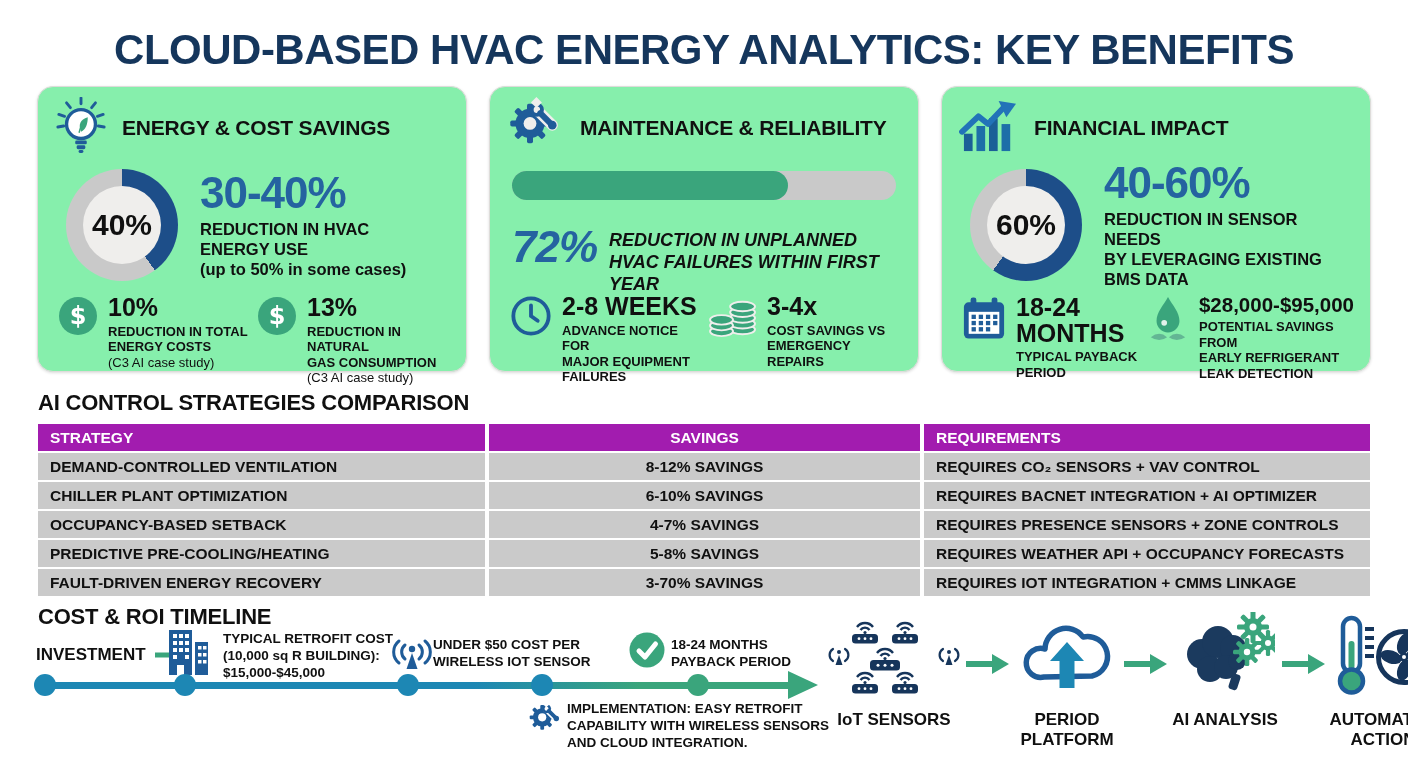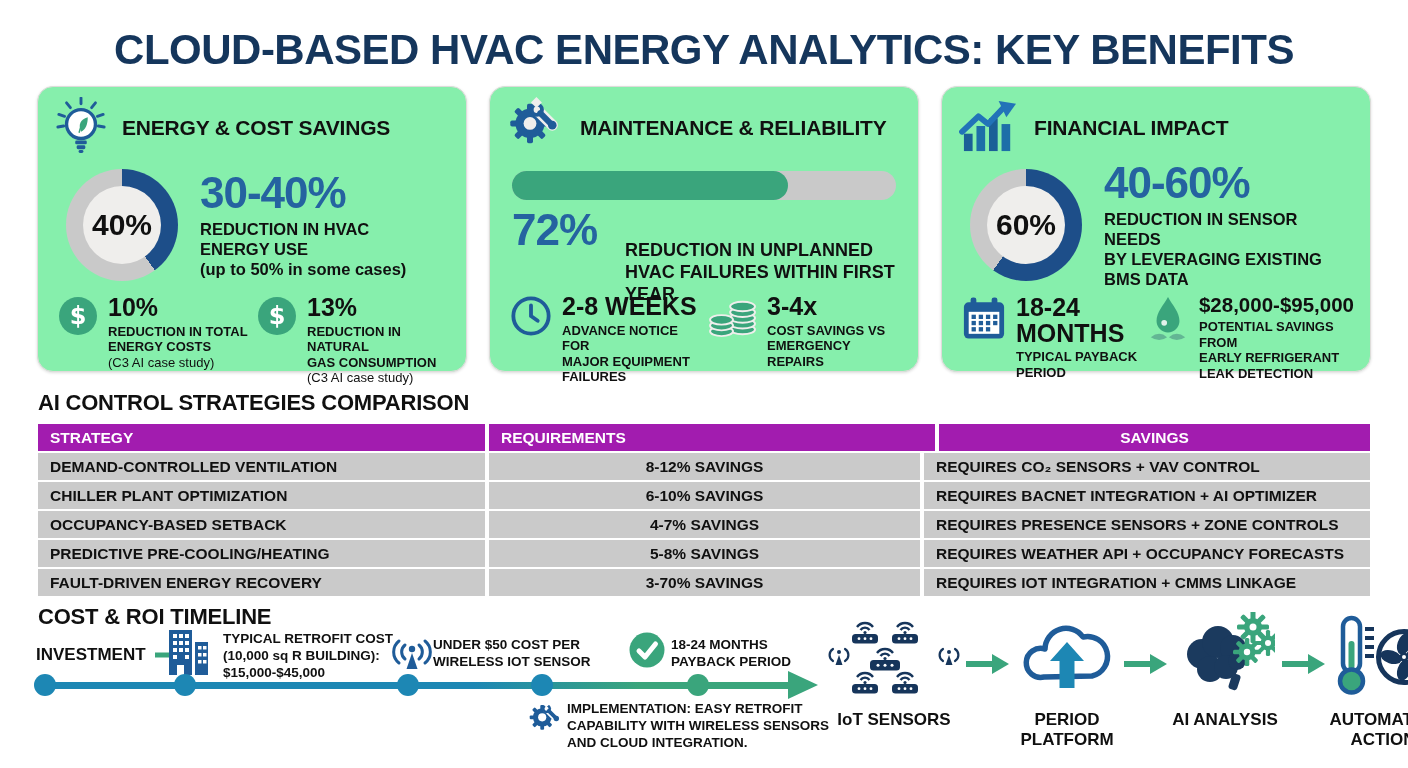--- a/index.html
+++ b/index.html
@@ -25,21 +25,21 @@
   .ml { white-space:pre-line; }
   .card-stats { display:flex; gap:6px; padding:8px 0 0 4px; }
   .stat { display:flex; gap:10px; flex:1; align-items:flex-start; }
   .stat .icon { flex:0 0 auto; margin-top:1px; }
   .stat-value { font-size:25px; font-weight:800; line-height:1.02; white-space:pre-line; }
   .stat-value.money { font-size:20.5px; }
   .stat-desc { font-size:13px; font-weight:700; line-height:1.2; margin-top:3px; }
   .stat-note { font-size:13px; font-weight:400; line-height:1.2; }
   .bar-track { margin:10px 6px 0 6px; height:29px; border-radius:15px; background:#c9c9c9; }
   .bar-fill { height:100%; border-radius:15px; }
-  .mid-row { display:flex; gap:28px; padding:8px 0 0 6px; height:86px; }
+  .mid-row { display:flex; align-items:center; gap:12px; padding:8px 0 0 6px; height:86px;font-style:italic; }
   .desc-lg { font-size:18px;margin-top:32px; }
 
   
   .section-title { position:absolute; left:38px; margin:0; font-size:22px; font-weight:800; letter-spacing:-0.2px; }
   #cmp-title { top:390px;text-align:center; }
   .cmp-table { position:absolute; left:38px; top:424px; width:1332px; }
   .t-row { display:flex; gap:4px; margin-bottom:2px; }
   .cell { padding:0 12px; height:27px; line-height:27px; font-size:15.5px; font-weight:700;
           background:#cacaca; overflow:hidden; white-space:nowrap; }
   .c1 { width:447px; } .c2 { width:431px; text-align:center; } .c3 { width:446px; }
@@ -283,22 +283,22 @@
           </div>
         </div>
       </div>
     </section>
   </div>
 
   <h2 class="section-title" id="cmp-title">AI CONTROL STRATEGIES COMPARISON</h2>
   <div class="cmp-table">
     <div class="t-row t-head">
       <div class="cell c1">STRATEGY</div>
+      <div class="cell c2">SAVINGS</div>
       <div class="cell c3">REQUIREMENTS</div>
-      <div class="cell c2">SAVINGS</div>
     </div>
     <div class="t-row">
       <div class="cell c1">DEMAND-CONTROLLED VENTILATION</div>
       <div class="cell c2">8-12% SAVINGS</div>
       <div class="cell c3">REQUIRES CO₂ SENSORS + VAV CONTROL</div>
     </div>
     <div class="t-row">
       <div class="cell c1">CHILLER PLANT OPTIMIZATION</div>
       <div class="cell c2">6-10% SAVINGS</div>
       <div class="cell c3">REQUIRES BACNET INTEGRATION + AI OPTIMIZER</div>

